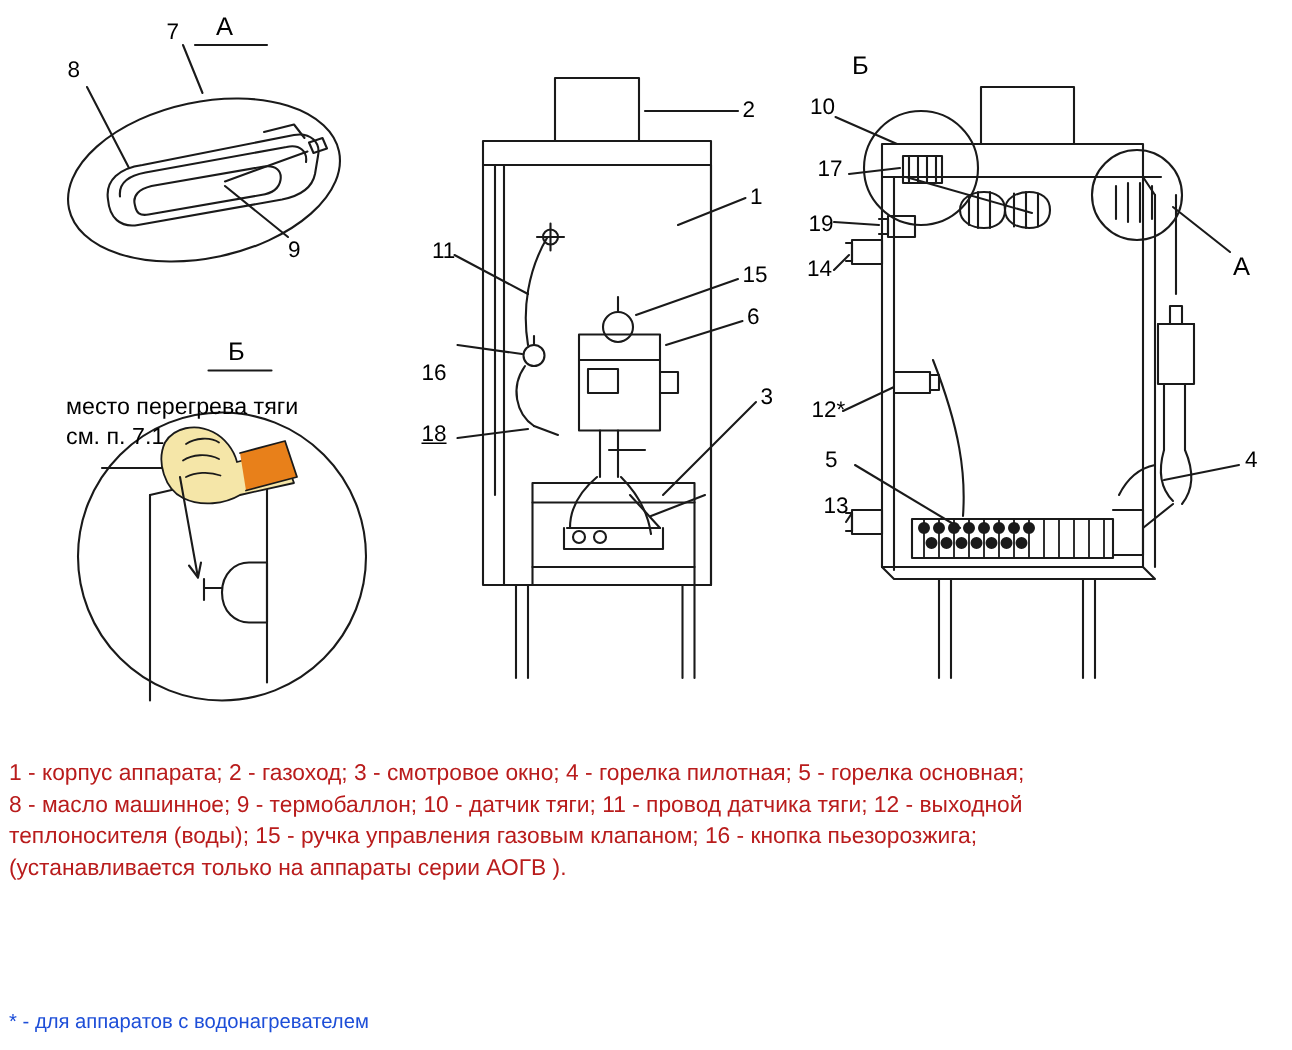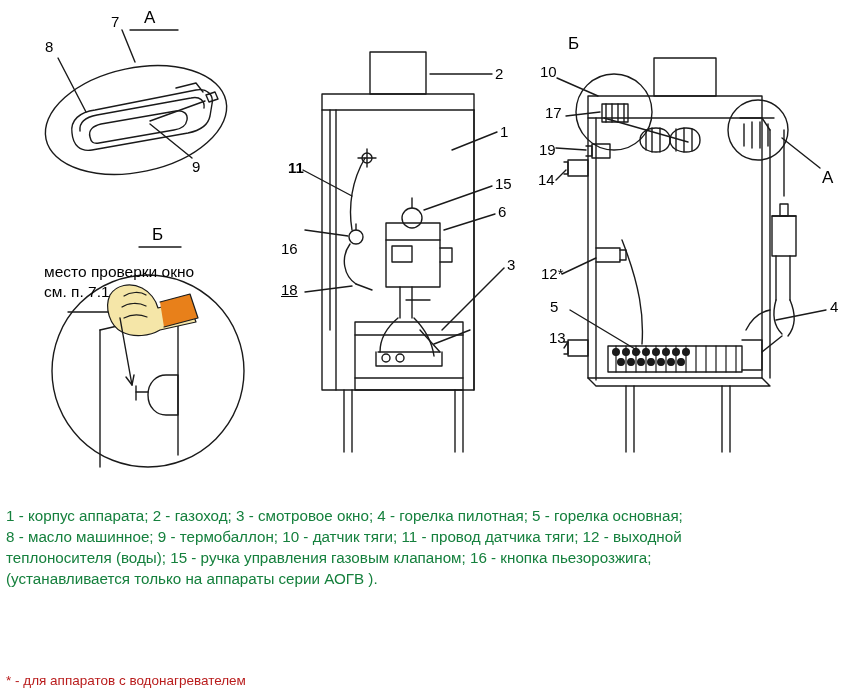--- a/index.html
+++ b/index.html
@@ -32,31 +32,31 @@
     color: #000;
     white-space: nowrap;
   }
   #legend {
     position: absolute;
     left: 6px;
     top: 505px;
     width: 852px;
     font-size: 15.2px;
     line-height: 21px;
-    color: #15803d;
+    color: #b91c1c;
   }
   #legend .line {
     white-space: nowrap;
   }
   #footnote {
     position: absolute;
     left: 6px;
     top: 673px;
     font-size: 13.5px;
-    color: #b91c1c;
+    color: #1d4ed8;
     white-space: nowrap;
   }
   .tag-A, .tag-B {
     font-size: 17px;
   }
   .note-text {
     position: absolute;
     font-size: 15.5px;
     line-height: 20px;
     color: #000;
@@ -273,29 +273,29 @@
         <path d="M604,118 L688,142"></path>
       </g>
     </g>
   </svg>
 
   <div class="lbl tag-A" style="left:144px; top:8px;">А</div>
   <div class="lbl tag-B" style="left:152px; top:225px;">Б</div>
   <div class="lbl tag-B" style="left:568px; top:34px;">Б</div>
   <div class="lbl tag-A" style="left:822px; top:168px;">А</div>
 
-  <div class="note-text" style="left:44px; top:262px;">место проверки окно</div>
+  <div class="note-text" style="left:44px; top:262px;">место перегрева тяги</div>
   <div class="note-text" style="left:44px; top:282px;">см. п. 7.1</div>
 
   <div class="lbl" style="left:111px; top:13px;">7</div>
   <div class="lbl" style="left:45px;  top:38px;">8</div>
   <div class="lbl" style="left:192px; top:158px;">9</div>
   <div class="lbl" style="left:495px; top:65px;">2</div>
   <div class="lbl" style="left:500px; top:123px;">1</div>
-  <div class="lbl" style="left:288px; top:159px;font-weight:bold;">11</div>
+  <div class="lbl" style="left:288px; top:159px;">11</div>
   <div class="lbl" style="left:495px; top:175px;">15</div>
   <div class="lbl" style="left:281px; top:218px;margin-top:22px;">16</div>
   <div class="lbl" style="left:498px; top:203px;">6</div>
   <div class="lbl" style="left:281px; top:281px;text-decoration:underline;">18</div>
   <div class="lbl" style="left:507px; top:256px;">3</div>
   <div class="lbl" style="left:540px; top:63px;">10</div>
   <div class="lbl" style="left:545px; top:104px;">17</div>
   <div class="lbl" style="left:539px; top:141px;">19</div>
   <div class="lbl" style="left:538px; top:171px;">14</div>
   <div class="lbl" style="left:541px; top:265px;">12*</div>

